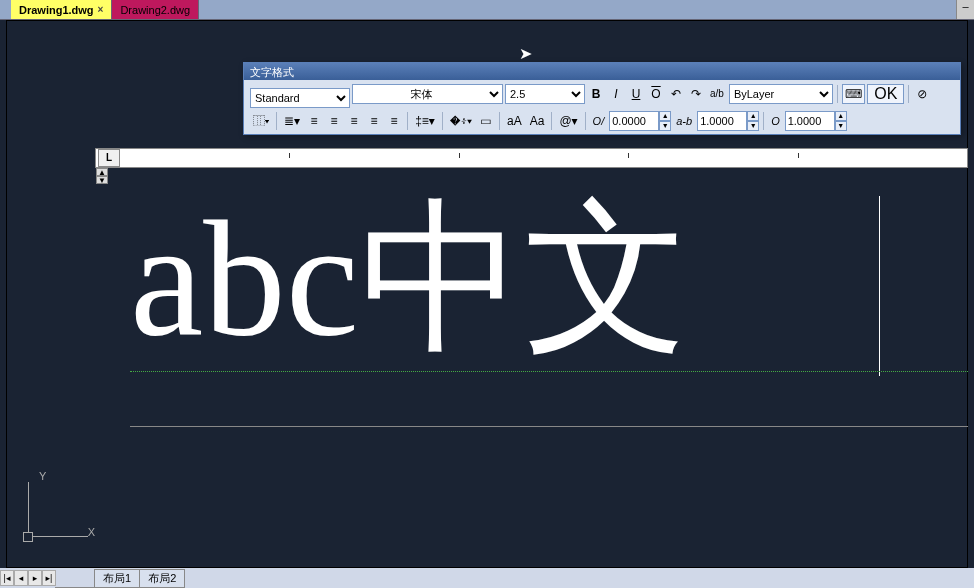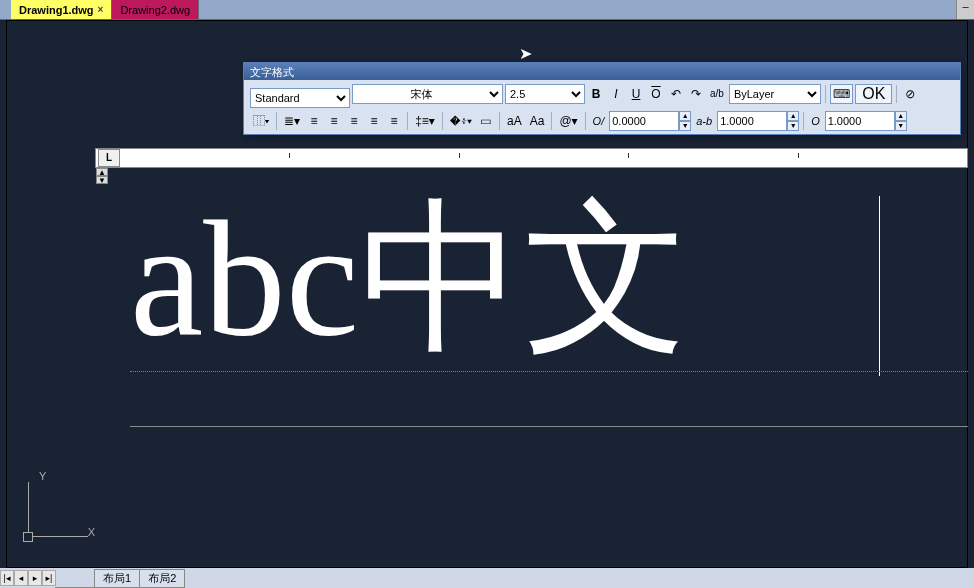--- a/index.html
+++ b/index.html
@@ -17,27 +17,27 @@
 .canvas { position: absolute; top: 20px; left: 6px; right: 6px; bottom: 20px; background: #1a2333; border: 1px solid #000; }
 
 
 .panel { position: absolute; left: 243px; top: 62px; width: 718px; background: #d9e2f0; border: 1px solid #5a7fb8; box-shadow: 2px 2px 6px rgba(0,0,0,.3); }
 .panel-title { background: linear-gradient(#5a7fb8,#3a5f98); color: #fff; font-size: 11px; padding: 2px 6px; height: 17px; }
 .panel-row { display: flex; align-items: center; padding: 3px 6px; gap: 2px; height: 27px; }
 .sel { height: 20px; font-size: 11px; background: #fff; border: 1px solid #7a9ac8; }
 .sel.style { width: 100px; margin-top: 8px; }
 .sel.font { width: 151px; text-align: center; }
 .sel.size { width: 80px; }
-.sel.color { width: 92px; }
+.sel.color { width: 104px; }
 .ibtn { min-width: 18px; height: 20px; border: 1px solid transparent; background: transparent; display: inline-flex; align-items: center; justify-content: center; font-size: 12px; cursor: pointer; padding: 0 2px; }
 .ibtn.boxed { border: 1px solid #7a9ac8; background: #f0f4fc; }
 .sep { width: 1px; height: 18px; background: #a0b0c8; margin: 0 2px; }
 .ok-btn { height: 20px; padding: 0 6px; font-size: 16px; border: 1px solid #7a9ac8; background: #f0f4fc; cursor: pointer; }
 .numfield { display: inline-flex; align-items: center; }
-.numfield input { width: 70px; height: 20px; font-size: 11px; border: 1px solid #7a9ac8; padding: 0 2px; }
+.numfield input { width: 50px; height: 20px; font-size: 11px; border: 1px solid #7a9ac8; padding: 0 2px; }
 .spinbox { display: flex; flex-direction: column; }
 .spinbox span { width: 12px; height: 10px; font-size: 7px; line-height: 8px; text-align: center; border: 1px solid #7a9ac8; background: #e8eef8; cursor: pointer; }
 .lblic { font-size: 11px; font-style: italic; padding: 0 3px; }
 .color-sw { display: inline-block; width: 12px; height: 12px; background: #fff; border: 1px solid #333; margin-right: 2px; vertical-align: middle; }
 
 
 .ruler-wrap { position: absolute; left: 95px; top: 148px; right: 6px; height: 20px; background: #fff; border: 1px solid #888; display: flex; align-items: center; }
 .ruler-l { width: 22px; height: 18px; border: 1px solid #888; background: #f0f0f0; font-size: 10px; font-weight: bold; text-align: center; line-height: 16px; margin-left: 2px; }
 .ruler-ticks { flex: 1; position: relative; height: 100%; }
 .tick { position: absolute; top: 4px; width: 1px; height: 5px; background: #333; }

